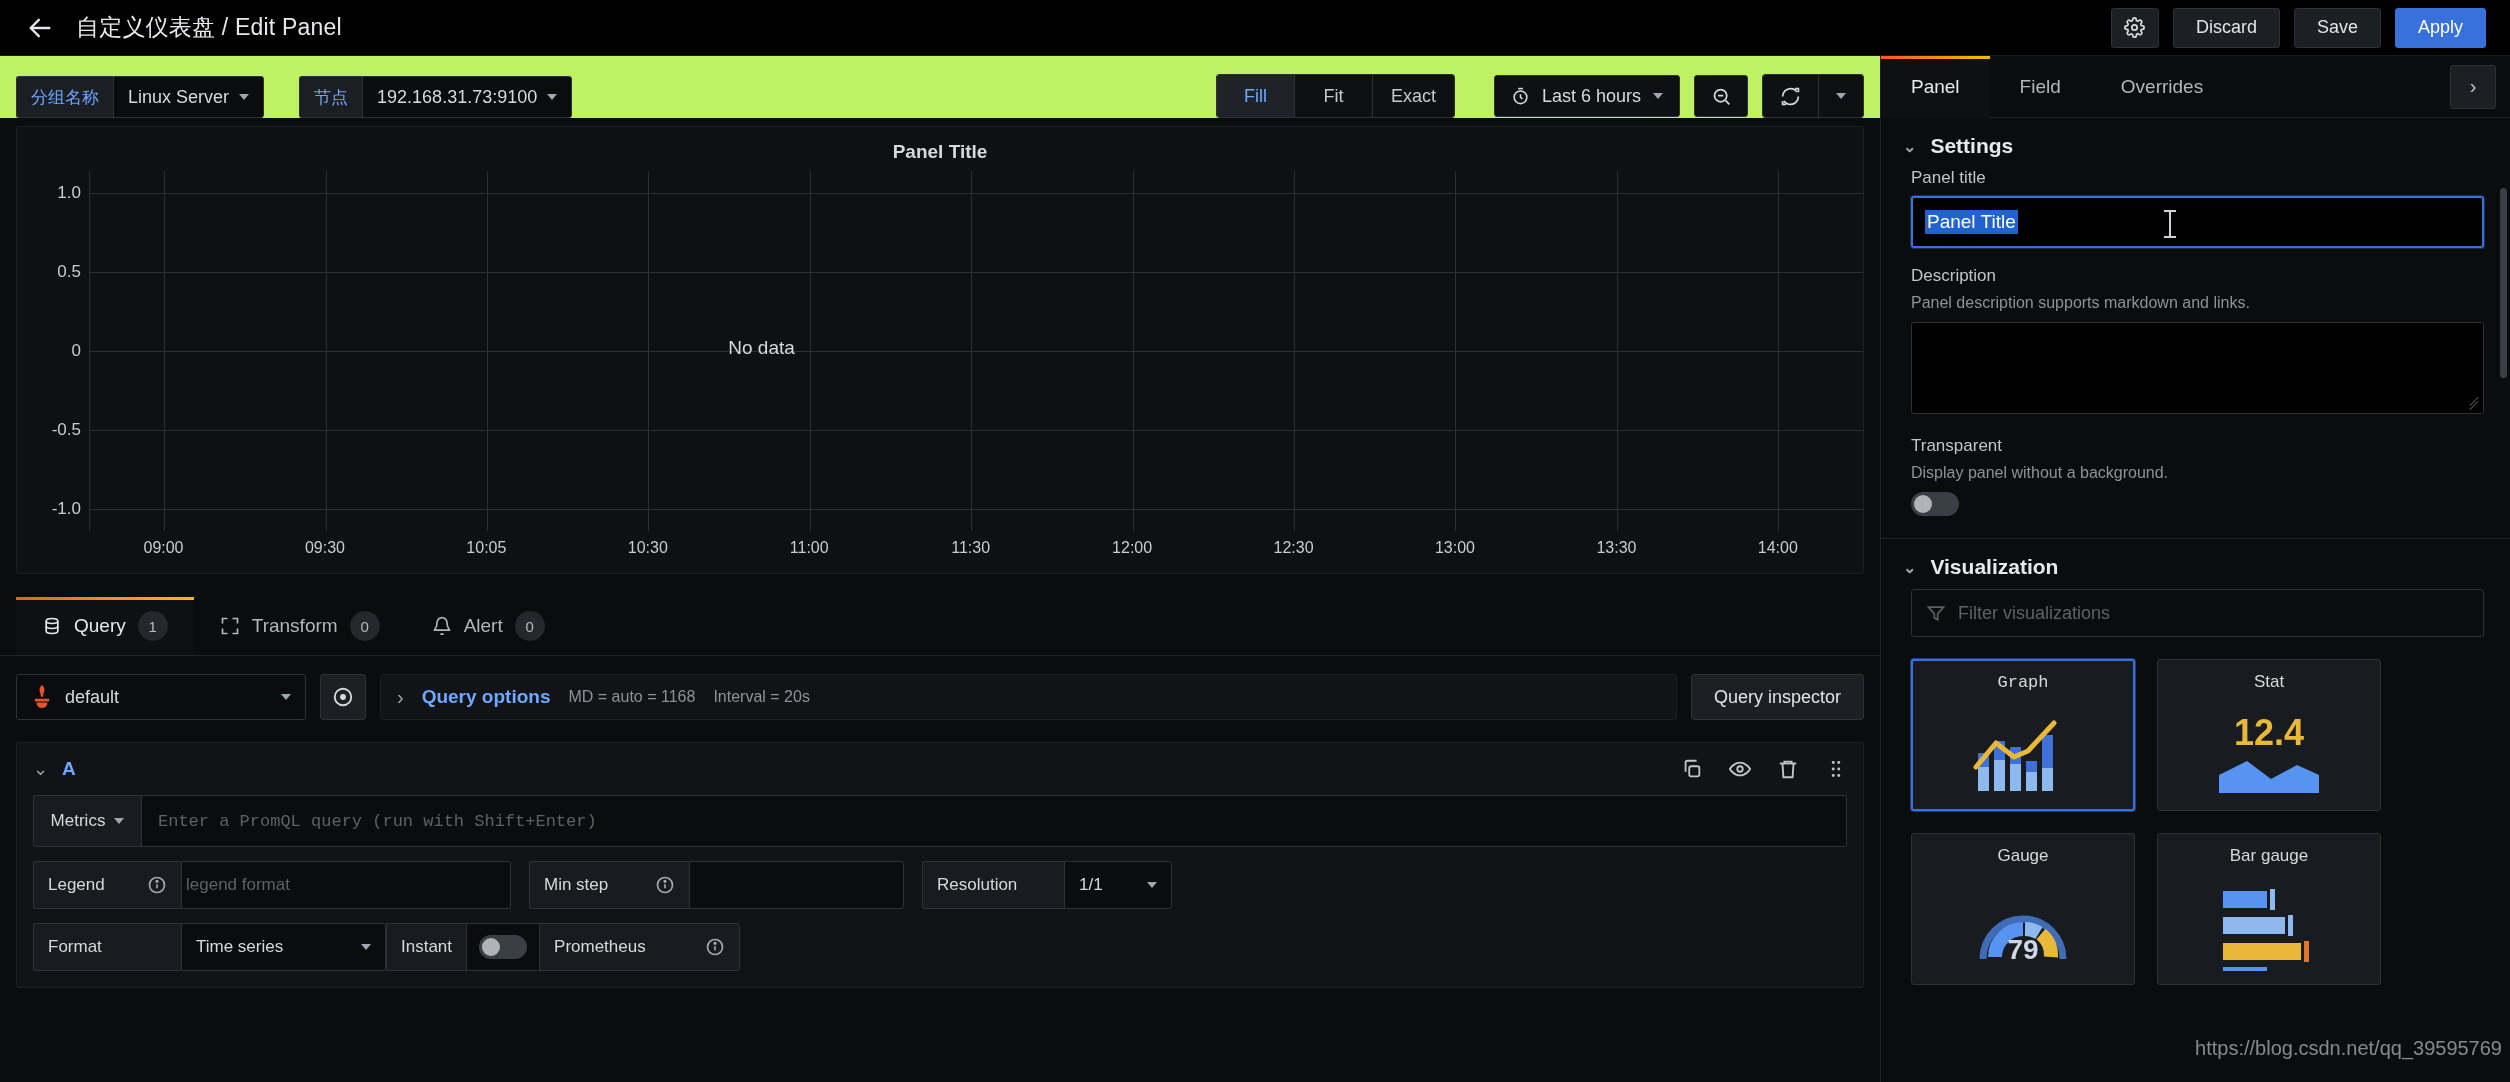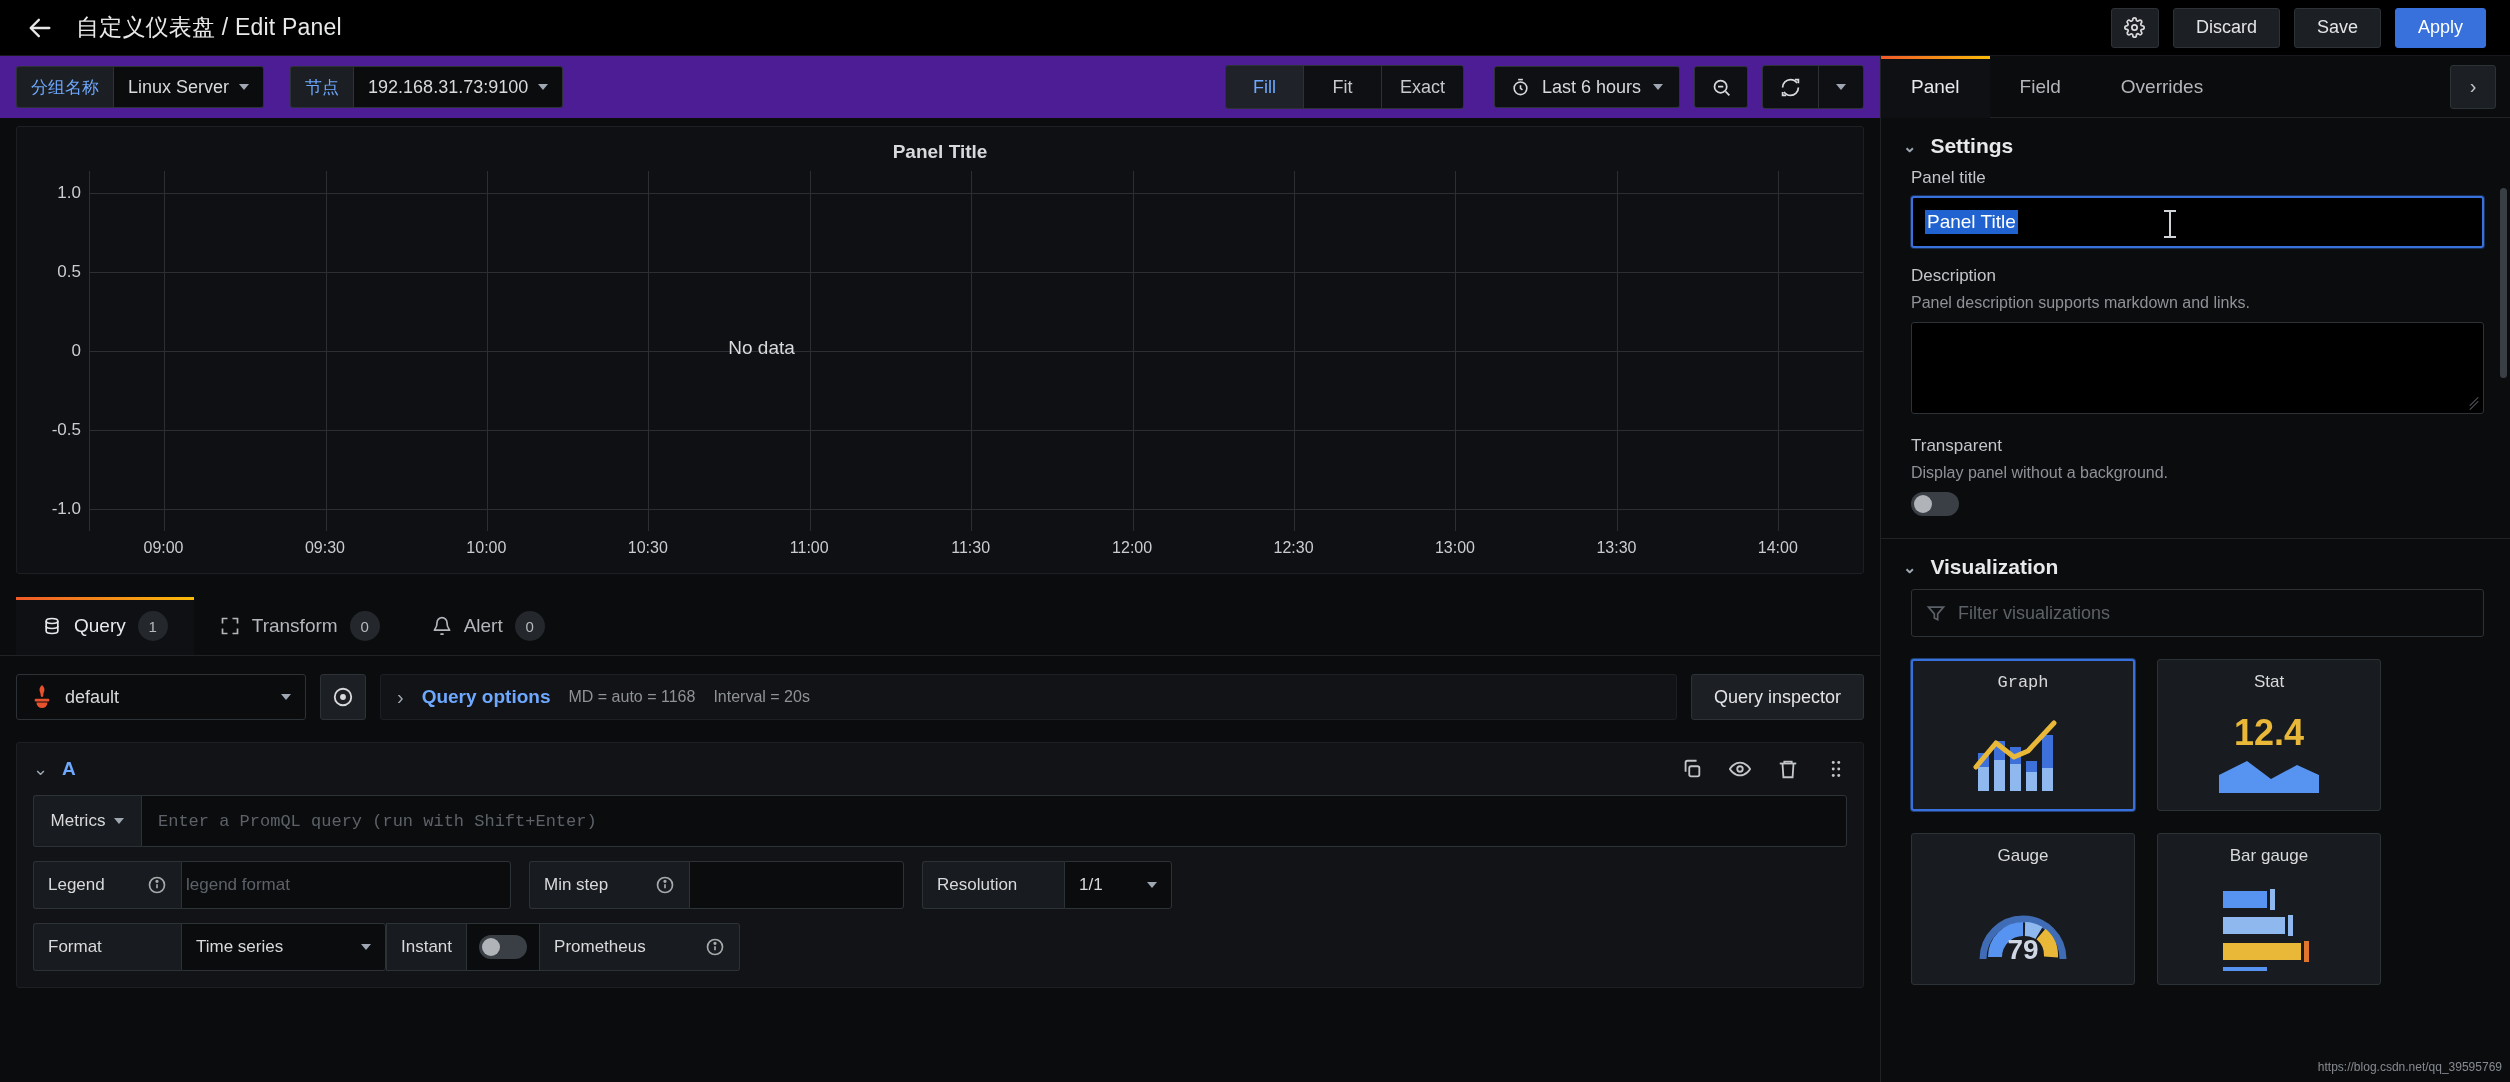--- a/index.html
+++ b/index.html
@@ -44,22 +44,22 @@
   
   .body { flex: 1 1 auto; display: flex; min-height: 0; }
   .left { flex: 1 1 auto; display: flex; flex-direction: column; min-width:0; background:#0b0c0e;}
   .right {
     width: 630px; min-width:630px; background:#0b0c0e;
     border-left: 1px solid #202226; display:flex; flex-direction:column; position:relative;
   }
 
   
   .opts-bar {
-    height: 62px; min-height:62px; display:flex; align-items:center; padding: 0 16px;
-    background:#4c1d95; gap: 8px;
+    height: 62px; min-height:62px; display:flex; align-items:flex-end; padding: 0 16px;
+    background:#bef264; gap: 17px;
   }
   .varseg { display:flex; align-items:center; margin-right: 18px; }
   .var-label {
     height: 42px; display:flex; align-items:center; padding: 0 14px;
     background:#1b1e22; border:1px solid #2c3235; border-right:none;
     border-radius: 3px 0 0 3px; color:#6ea8ff; font-size: 17px; white-space:nowrap;
   }
   .var-value {
     height: 42px; display:flex; align-items:center; gap: 10px; padding: 0 14px;
     background:#0b0c0e; border:1px solid #2c3235; border-radius: 0 3px 3px 0;
@@ -249,21 +249,21 @@
     display:flex; flex-direction:column; align-items:center; padding-top: 12px; cursor:pointer;
     position:relative; overflow:hidden;
   }
   .viz-card.selected { border:2px solid #3871dc; box-shadow: 0 0 0 1px rgba(56,113,220,.5); font-family: Liberation Mono, monospace; }
   .viz-name { font-size:17px; color:#d8d9da; margin-bottom:6px; }
   .viz-art { flex:1 1 auto; display:flex; align-items:center; justify-content:center; width:100%;}
   .scrollbar {
     position:absolute; right:3px; top:70px; width:7px; height:190px; background:#3a3f45; border-radius:4px;
   }
   .watermark {
-    position:absolute; right:8px; bottom:8px; font-size:12px; color:#9aa0a6; opacity:.85;
+    position:absolute; right:8px; bottom:22px; font-size:20px; color:#9aa0a6; opacity:.85;
     white-space:nowrap; pointer-events:none;
   }
 </style>
 </head>
 <body>
 
 <div class="app">
 
   <div class="topbar">
     <div class="back-btn">
@@ -377,21 +377,21 @@
               <div class="vline" style="left:67.9%"></div>
               <div class="vline" style="left:77.0%"></div>
               <div class="vline" style="left:86.1%"></div>
               <div class="vline" style="left:95.2%"></div>
               <div class="no-data">No data</div>
             </div>
           </div>
           <div class="xaxis">
             <div class="xlab" style="left:4.2%">09:00</div>
             <div class="xlab" style="left:13.3%">09:30</div>
-            <div class="xlab" style="left:22.4%">10:00</div>
+            <div class="xlab" style="left:22.4%">10:05</div>
             <div class="xlab" style="left:31.5%">10:30</div>
             <div class="xlab" style="left:40.6%">11:00</div>
             <div class="xlab" style="left:49.7%">11:30</div>
             <div class="xlab" style="left:58.8%">12:00</div>
             <div class="xlab" style="left:67.9%">12:30</div>
             <div class="xlab" style="left:77.0%">13:00</div>
             <div class="xlab" style="left:86.1%">13:30</div>
             <div class="xlab" style="left:95.2%">14:00</div>
             <div class="xlab" style="left:104.0%">14:30</div>
           </div>

